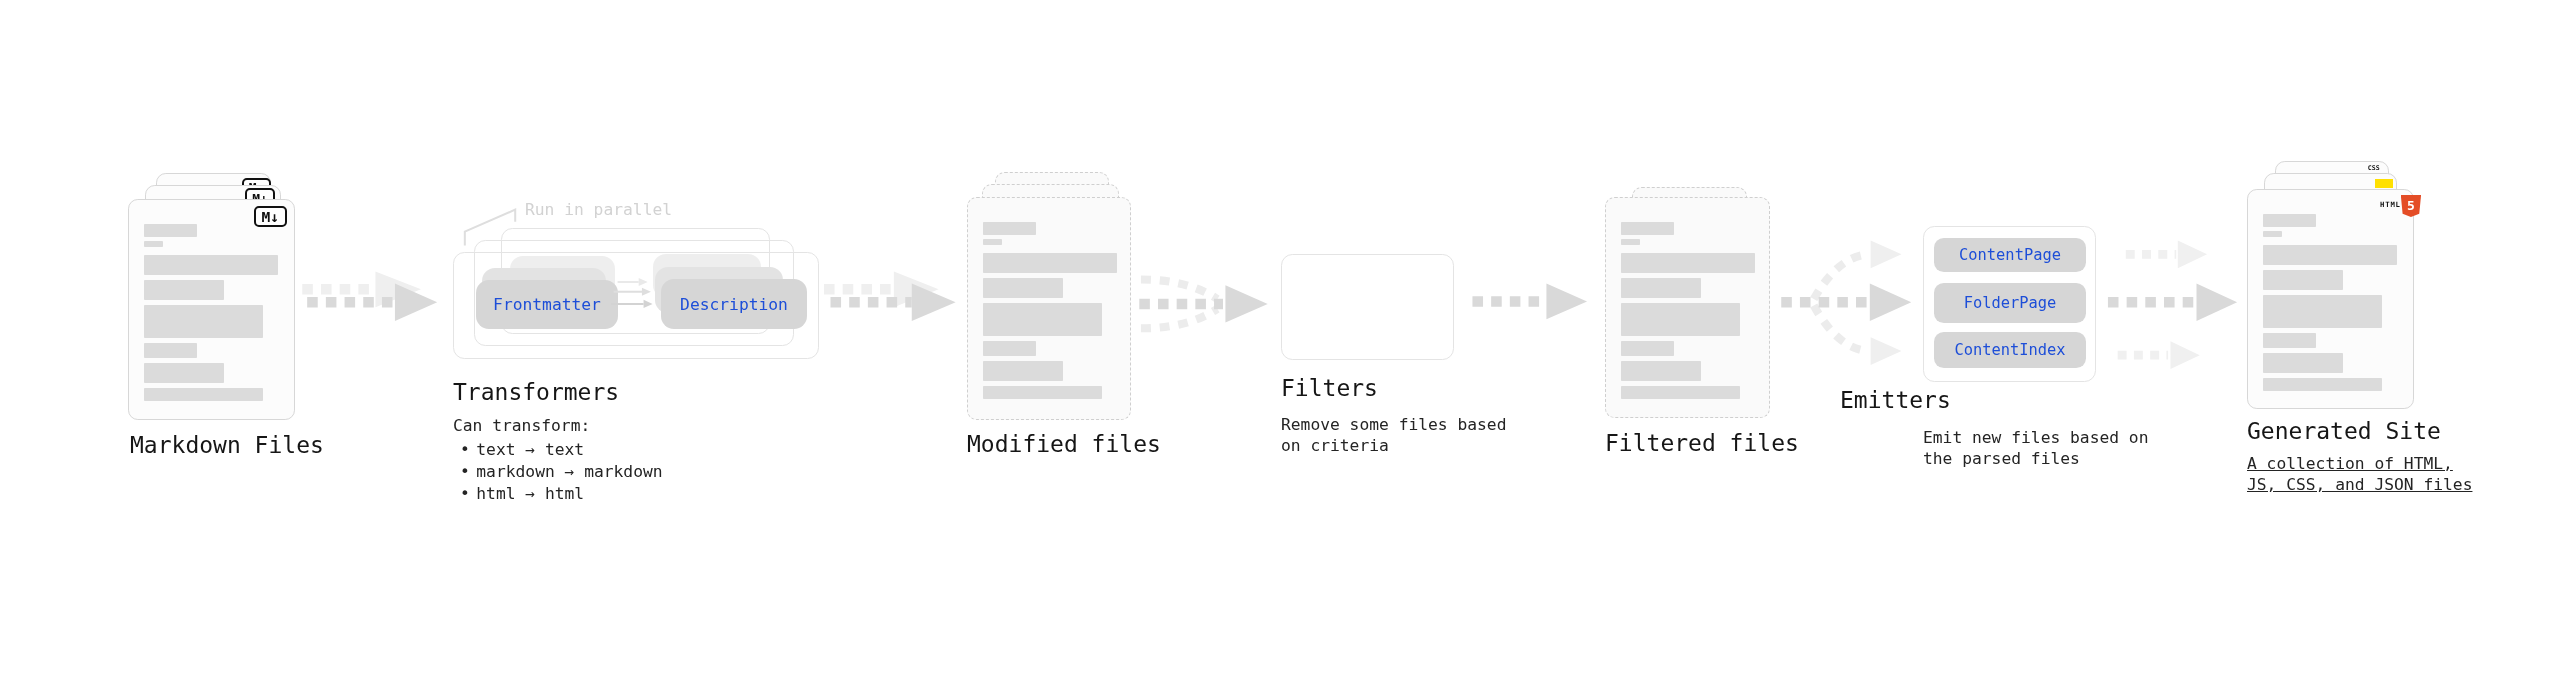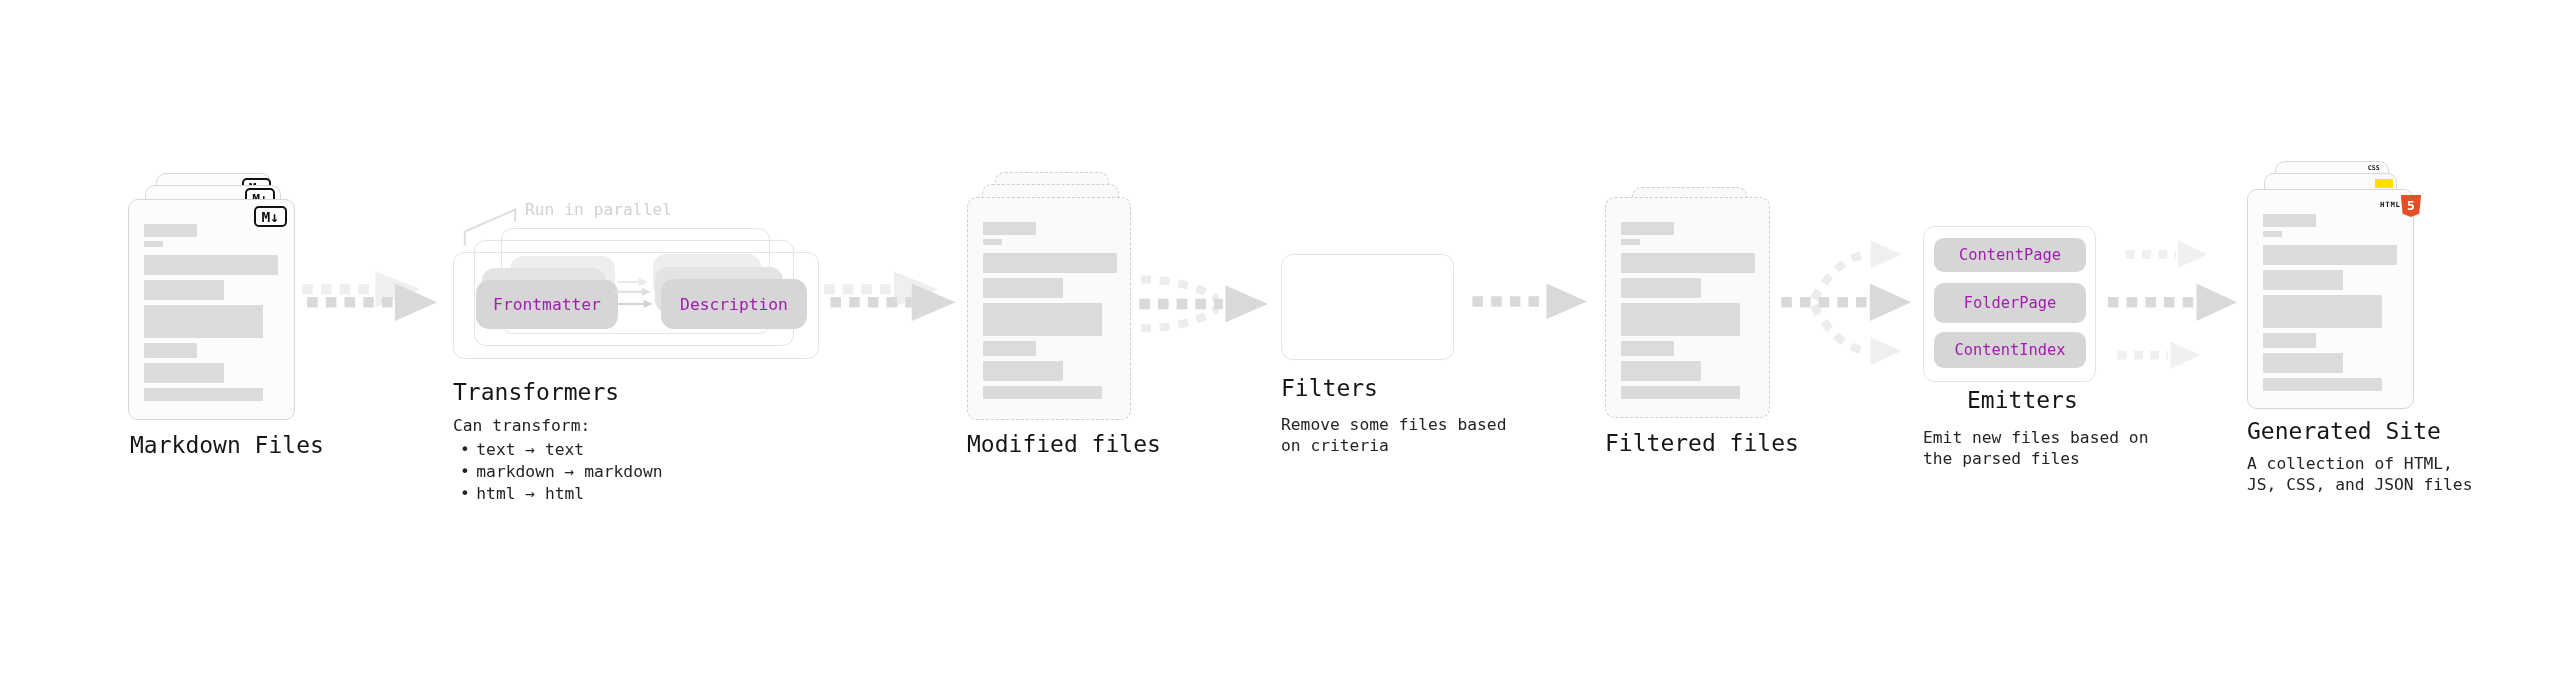--- a/index.html
+++ b/index.html
@@ -12,21 +12,21 @@
   .doc.dashed{background:#fafafa;border:1.6px dashed #cfcfcf;}
   .bar{position:absolute;left:14.6px;background:#dbdbdb;border-radius:0.8px;}
   
   .md-badge{position:absolute;background:#ffffff;border:2.4px solid #111111;border-radius:4.9px;
     display:flex;align-items:center;justify-content:center;font-weight:bold;color:#111;box-sizing:border-box;}
   
   .gbox{position:absolute;border:1.6px solid #e4e4e4;border-radius:11.4px;box-sizing:border-box;background:transparent;}
   .gbox.opaque{background:#ffffff;}
   
   .pill{position:absolute;background:#d6d6d6;border-radius:13px;display:flex;align-items:center;justify-content:center;
-    font-size:16.3px;color:#a21caf;box-sizing:border-box;white-space:nowrap;}
+    font-size:16.3px;color:#1d4ed8;box-sizing:border-box;white-space:nowrap;}
   .pill.ghost1{background:#e3e3e3;}
   .pill.ghost2{background:#eeeeee;}
   
   .stage-title{position:absolute;font-size:23px;color:#161616;white-space:nowrap;}
   .body-text{position:absolute;font-size:16.3px;line-height:21px;color:#242424;white-space:pre-line;}
   .annotation{position:absolute;font-size:16.3px;color:#d2d2d2;white-space:nowrap;}
   .bullet-dot{display:inline-block;margin-right:6.5px;}
   
   .html5-icon{position:absolute;display:flex;flex-direction:row;align-items:center;}
   .html5-word{font-size:7.3px;font-weight:bold;letter-spacing:0.8px;color:#111;line-height:8.1px;}
@@ -124,21 +124,21 @@
         <div class="bar" style="top:188px;width:119px;height:13px"></div>
       </div>
     </div>
   </div>
   <div class="stage-title" style="left:1605px;top:430px;">Filtered files</div>
 
   <div class="gbox opaque" style="left:1923px;top:226px;width:173px;height:156px;"></div>
   <div class="pill" style="left:1934px;top:238px;width:152px;height:34px;border-radius:9.8px;font-size:15.4px;">ContentPage</div>
   <div class="pill" style="left:1934px;top:283px;width:152px;height:40px;border-radius:9.8px;font-size:15.4px;">FolderPage</div>
   <div class="pill" style="left:1934px;top:332px;width:152px;height:36px;border-radius:9.8px;font-size:15.4px;">ContentIndex</div>
-  <div class="stage-title" style="left:1967px;top:387px;">Emitters</div>
+  <div class="stage-title" style="left:1840px;top:387px;">Emitters</div>
   <div class="body-text" style="left:1923px;top:427px;">Emit new files based on
 the parsed files</div>
 
   <div>
     <div class="doc" style="left:2275px;top:161px;width:114px;height:187px;">
       <div class="css-icon" style="left:89px;top:3.3px;">
         <div class="css-word">CSS</div>
         <div class="css-bar" style="background: rgb(47, 108, 224);"></div>
       </div>
     </div>
@@ -158,21 +158,21 @@
         <div class="bar" style="top:55px;width:134px;height:20.3px"></div>
         <div class="bar" style="top:80px;width:80px;height:20.3px"></div>
         <div class="bar" style="top:105px;width:119px;height:33px"></div>
         <div class="bar" style="top:143px;width:53px;height:14.6px"></div>
         <div class="bar" style="top:163px;width:80px;height:20.3px"></div>
         <div class="bar" style="top:188px;width:119px;height:13px"></div>
       </div>
     </div>
   </div>
   <div class="stage-title" style="left:2247px;top:418px;">Generated Site</div>
-  <div class="body-text" style="left:2247px;top:453px;">A collection of HTML,
+  <div class="body-text" style="left:2247px;top:453px;text-decoration:underline;">A collection of HTML,
 JS, CSS, and JSON files</div>
 
   <svg class="overlay" width="2576" height="681" viewBox="0 0 3170 838">
 
     <polyline points="572,302 572,285 634,258 634,273" fill="none" stroke="#dedede" stroke-width="2.5"></polyline>
 
     <g>
       <line x1="760" y1="347" x2="786" y2="347" stroke="#e9e9e9" stroke-width="2.5"></line>
       <polygon points="786,342 797,347 786,352" fill="#e9e9e9"></polygon>
       <line x1="755" y1="359" x2="790" y2="359" stroke="#dedede" stroke-width="2.5"></line>

